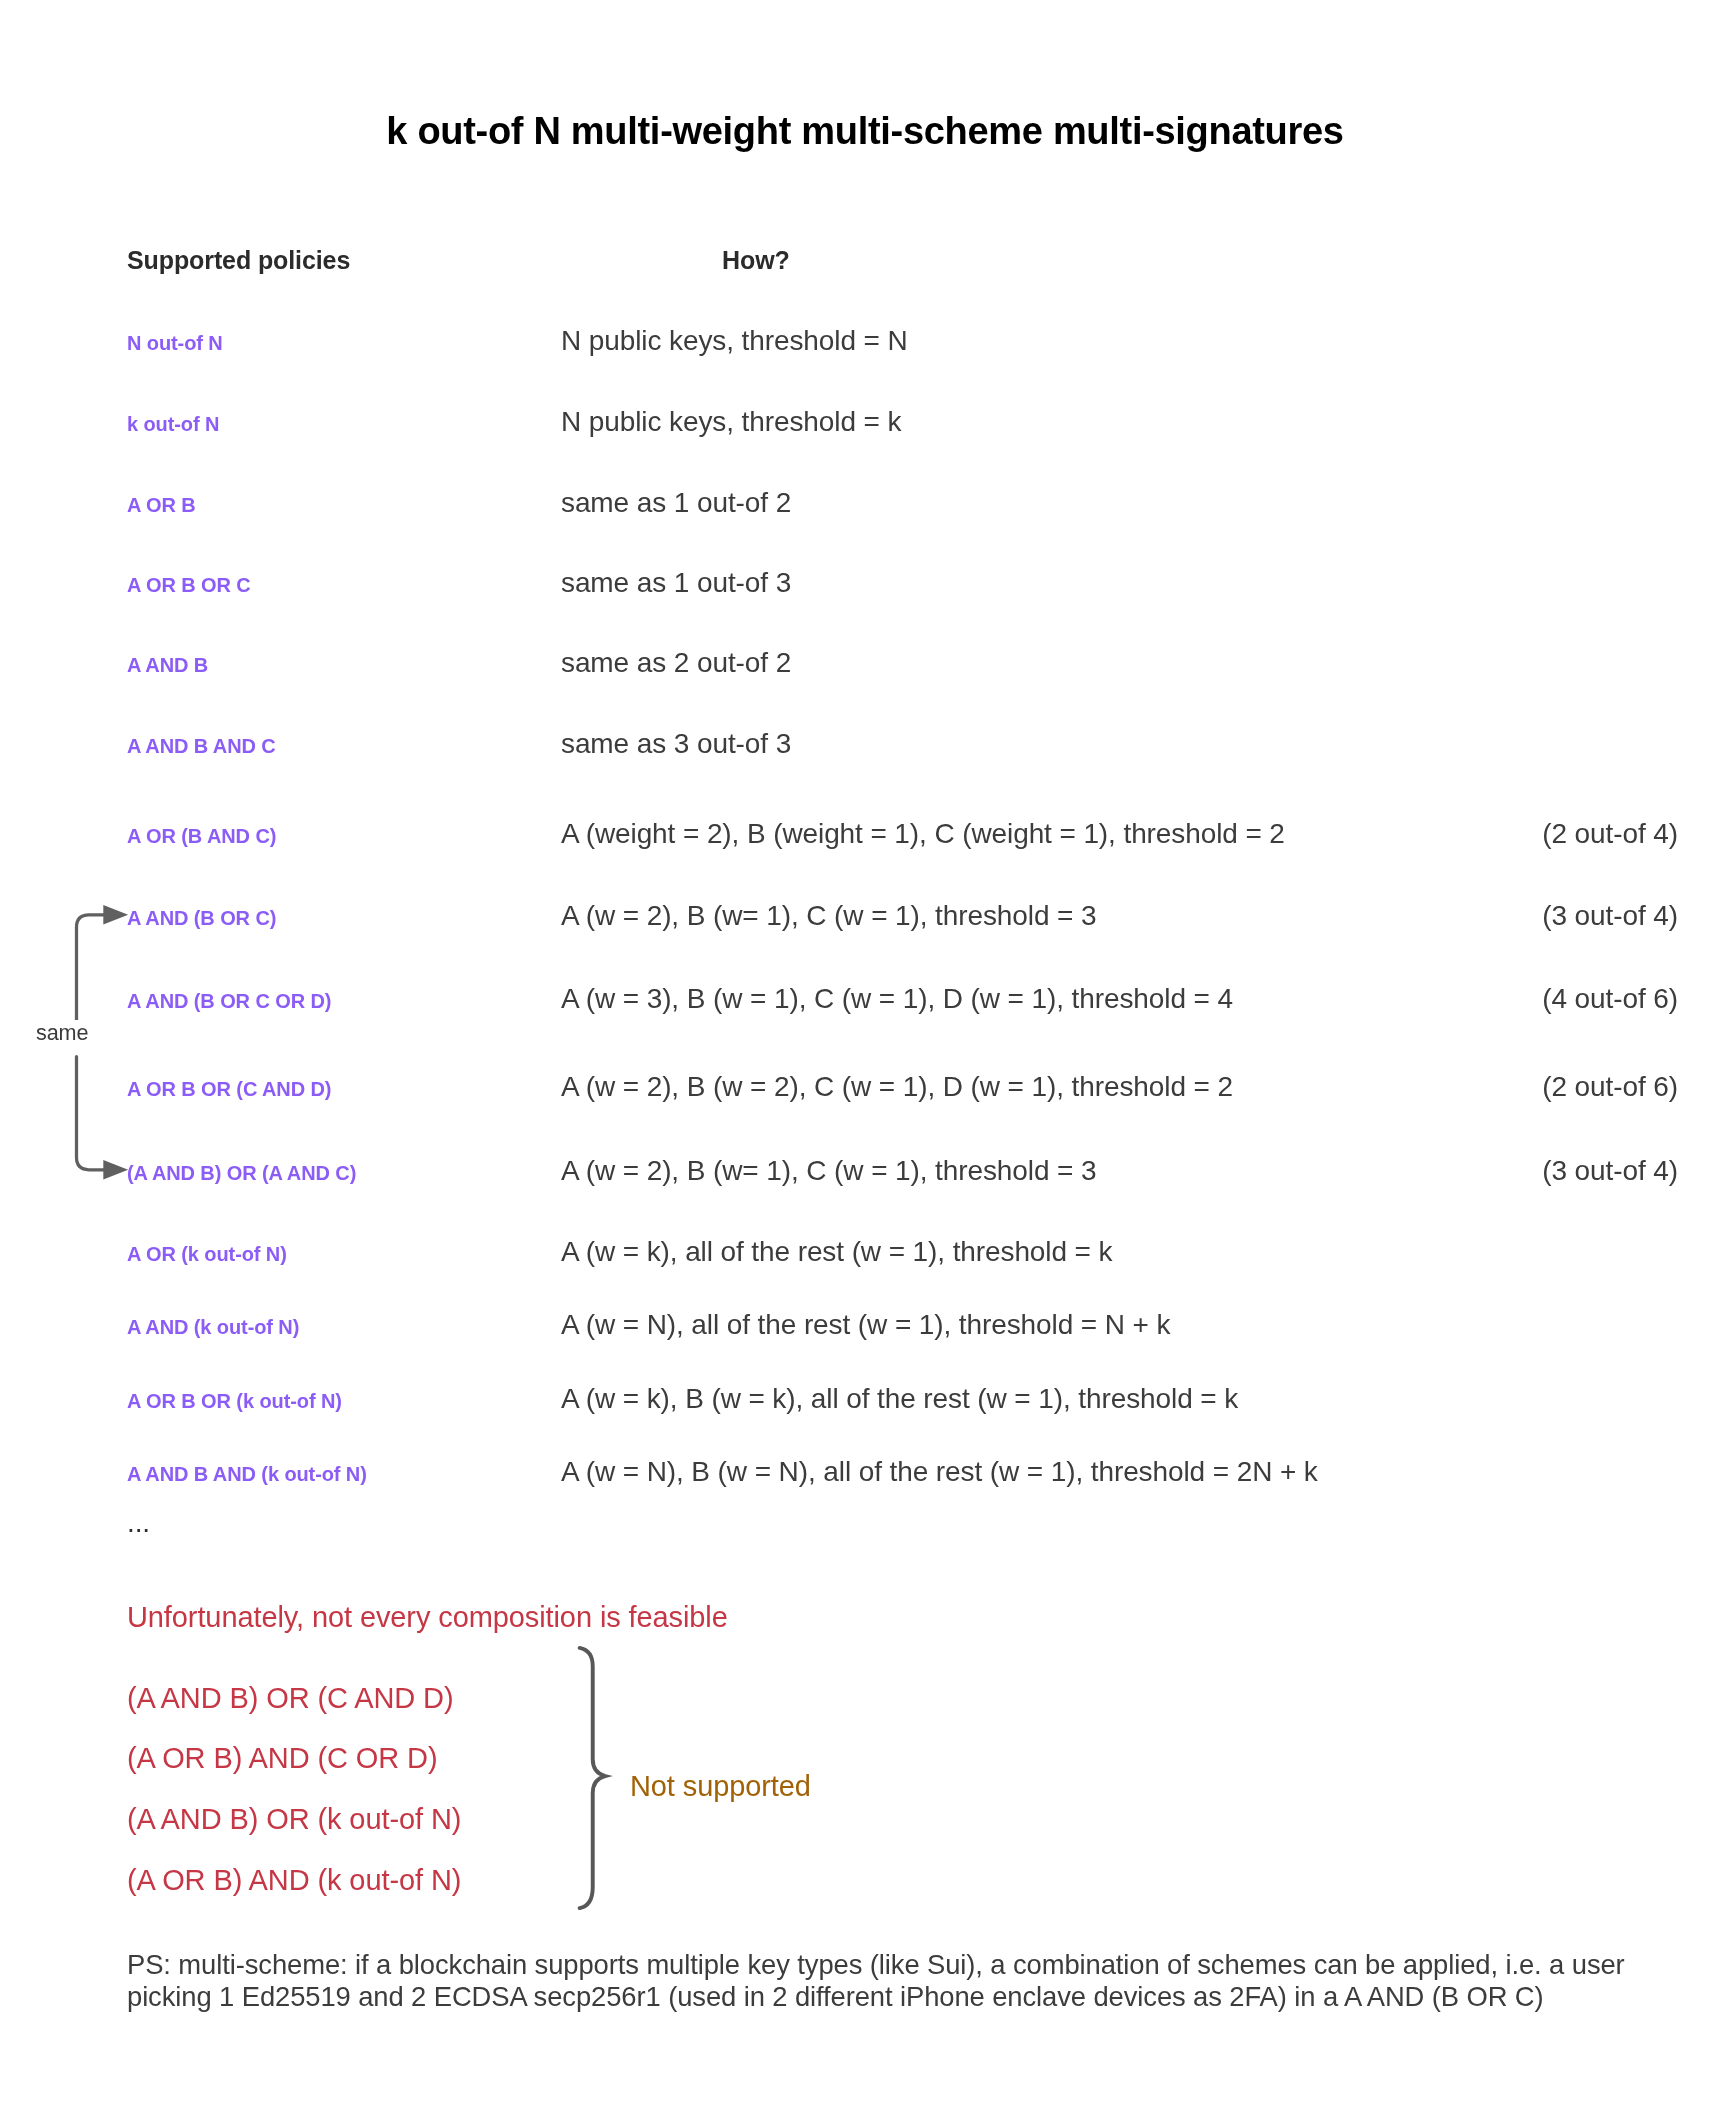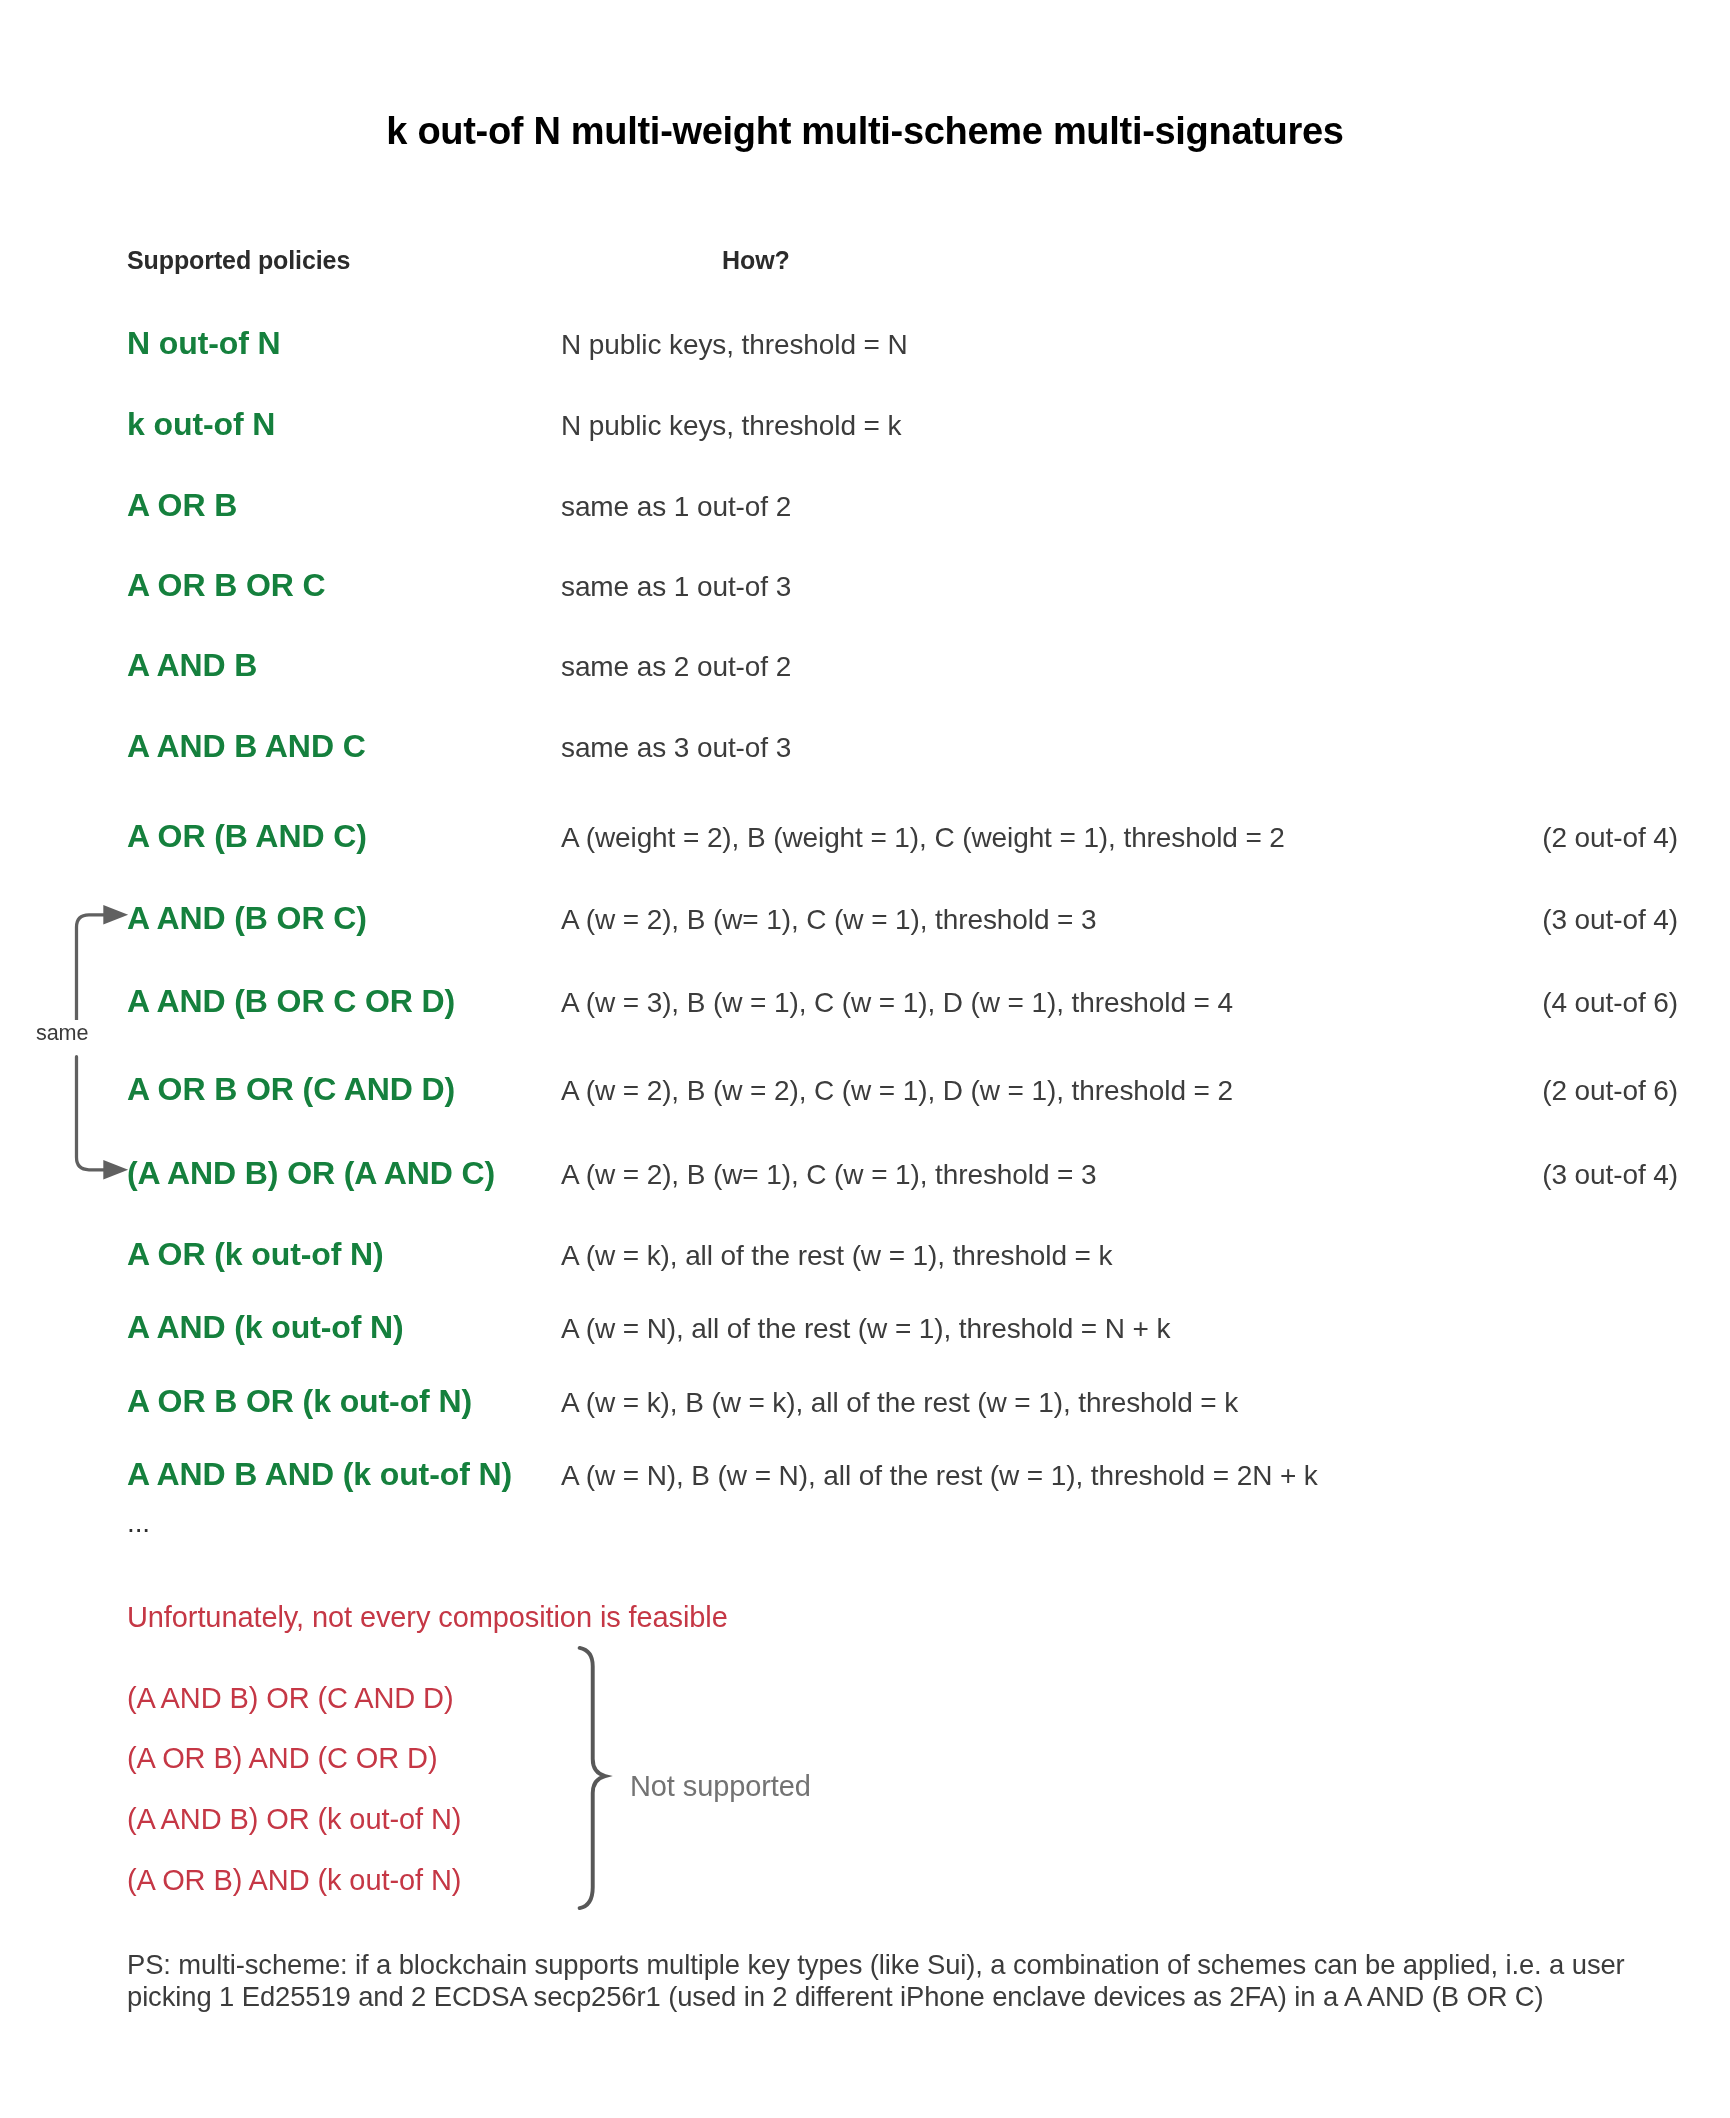--- a/index.html
+++ b/index.html
@@ -22,21 +22,21 @@
     position:absolute;top:246px;
     font-size:25px;font-weight:700;color:#2b2b2b;
   }
   .col-header.policies{left:127px;}
   .col-header.how{left:722px;}
 
   .row{
     position:absolute;left:127px;width:1551px;
     display:flex;align-items:baseline;white-space:nowrap;
   }
-  .policy{flex:0 0 434px;width:434px;font-weight:700;font-size:32px;color:#15803d;}
+  .policy{flex:0 0 434px;width:434px;font-weight:700;font-size:20px;color:#8b5cf6;}
   .howtxt{font-size:28px;color:#3c3c3c;}
   .note{margin-left:auto;flex:0 0 auto;font-size:28px;color:#3c3c3c;}
 
   .ellipsis-row{
     position:absolute;left:127px;top:1507px;
     font-size:28px;color:#2d2d2d;
   }
 
   .same-svg{position:absolute;left:0;top:869px;z-index:1;}
   .same-label{
@@ -54,21 +54,21 @@
     font-size:29px;color:#c53745;white-space:nowrap;
   }
   .red-item.i0{top:1682px;}
   .red-item.i1{top:1742px;}
   .red-item.i2{top:1803px;}
   .red-item.i3{top:1864px;}
 
   .brace-svg{position:absolute;left:562px;top:1644px;}
   .not-supported{
     position:absolute;left:630px;top:1770px;
-    font-size:29px;color:#737373;
+    font-size:29px;color:#a16207;
   }
 
   .ps-note{
     position:absolute;left:127px;top:1949px;width:1554px;
     font-size:27.4px;line-height:1.17;color:#3c3c3c;
   }
 </style>
 </head>
 <body>
 

